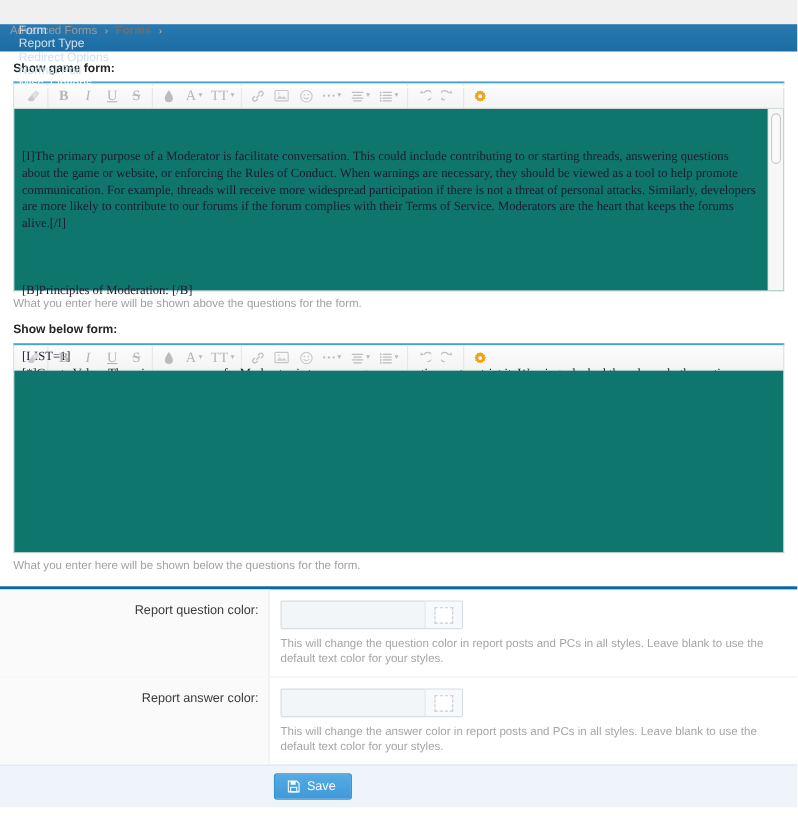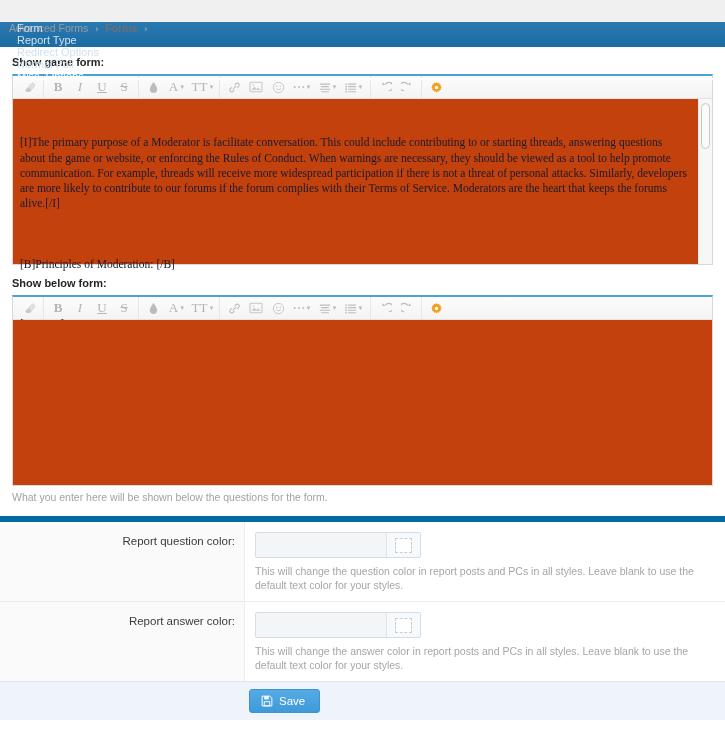--- a/index.html
+++ b/index.html
@@ -116,21 +116,21 @@
   }
   .tb-btn.bold   { font-weight:bold;   font-family:"Liberation Serif", serif; font-size:13px;}
   .tb-btn.italic { font-style:italic;  font-family:"Liberation Serif", serif; font-size:13px;}
   .tb-btn.under  { text-decoration:underline; font-family:"Liberation Serif", serif; font-size:13px;}
   .tb-btn.strike { text-decoration:line-through; font-family:"Liberation Serif", serif; font-size:13px;}
   .tb-btn.letter { font-family:"Liberation Serif", serif; font-size:13px; }
   .tb-btn.gear   { color:#f0a21c; font-size:13px; }
 
   .editor-body {
     position:relative;
-    background:#c2410c;
+    background:#0f766e;
   }
   .editor-text {
     font-family:"Liberation Serif", serif;
     font-size:11.5px;
     line-height:15.2px;
     color:#1a1a2e;
     padding: 6px 22px 2px 7px;
     overflow:hidden;
     white-space: pre-wrap;
     word-wrap: break-word;
@@ -156,21 +156,21 @@
 
   .help-text {
     font-size:10.5px;
     color:#a2a2a2;
     padding: 5px 0 0 12px;
   }
 
   
   .rows-block {
     margin-top: 13px;
-    border-top:6px solid #0369a1;
+    border-top:3px solid #0369a1;
     background:#fff;
   }
   .form-row {
     display:flex;
     border-bottom:1px solid #ededed;
     background:#ffffff;
   }
   .form-row:last-of-type { border-bottom:none; }
   .row-label {
     width:245px;
@@ -406,20 +406,21 @@
           <p>[B]Principles of Moderation: [/B]</p>
           <p>[LIST=1]
 [*]Create Value: The primary purpose of a Moderator is to encourage conversation, not restrict it. Warnings, locked threads, and other actions are sometimes necessary in order to preserve order and allow for continued communication, but the purpose never changes. Moderators are responsible for starting new conversations, answering community questions, making members feel welcome, and keeping threads and forums alive. Moderators are the beating heart of the Website; more often as community activity is minimal, the moderators will be active in creating</p>
         </div>
         <div class="ed-scrollbar">
           <div class="ed-thumb"></div>
         </div>
       </div>
     </div>
 
+    <div class="help-text">What you enter here will be shown above the questions for the form.</div>
 
     <div class="field-label" style="padding-top:12px;">Show below form:</div>
 
     <div class="editor-wrap">
       <div class="editor-toolbar">
 
         <div class="tb-group">
           <div class="tb-btn">
             <svg width="13" height="13" viewBox="0 0 16 16">
                 <path d="M2.5 11.5 L7 7 L11 11 L8.5 13.5 L4.5 13.5 Z" fill="#c9c9c9"></path>

